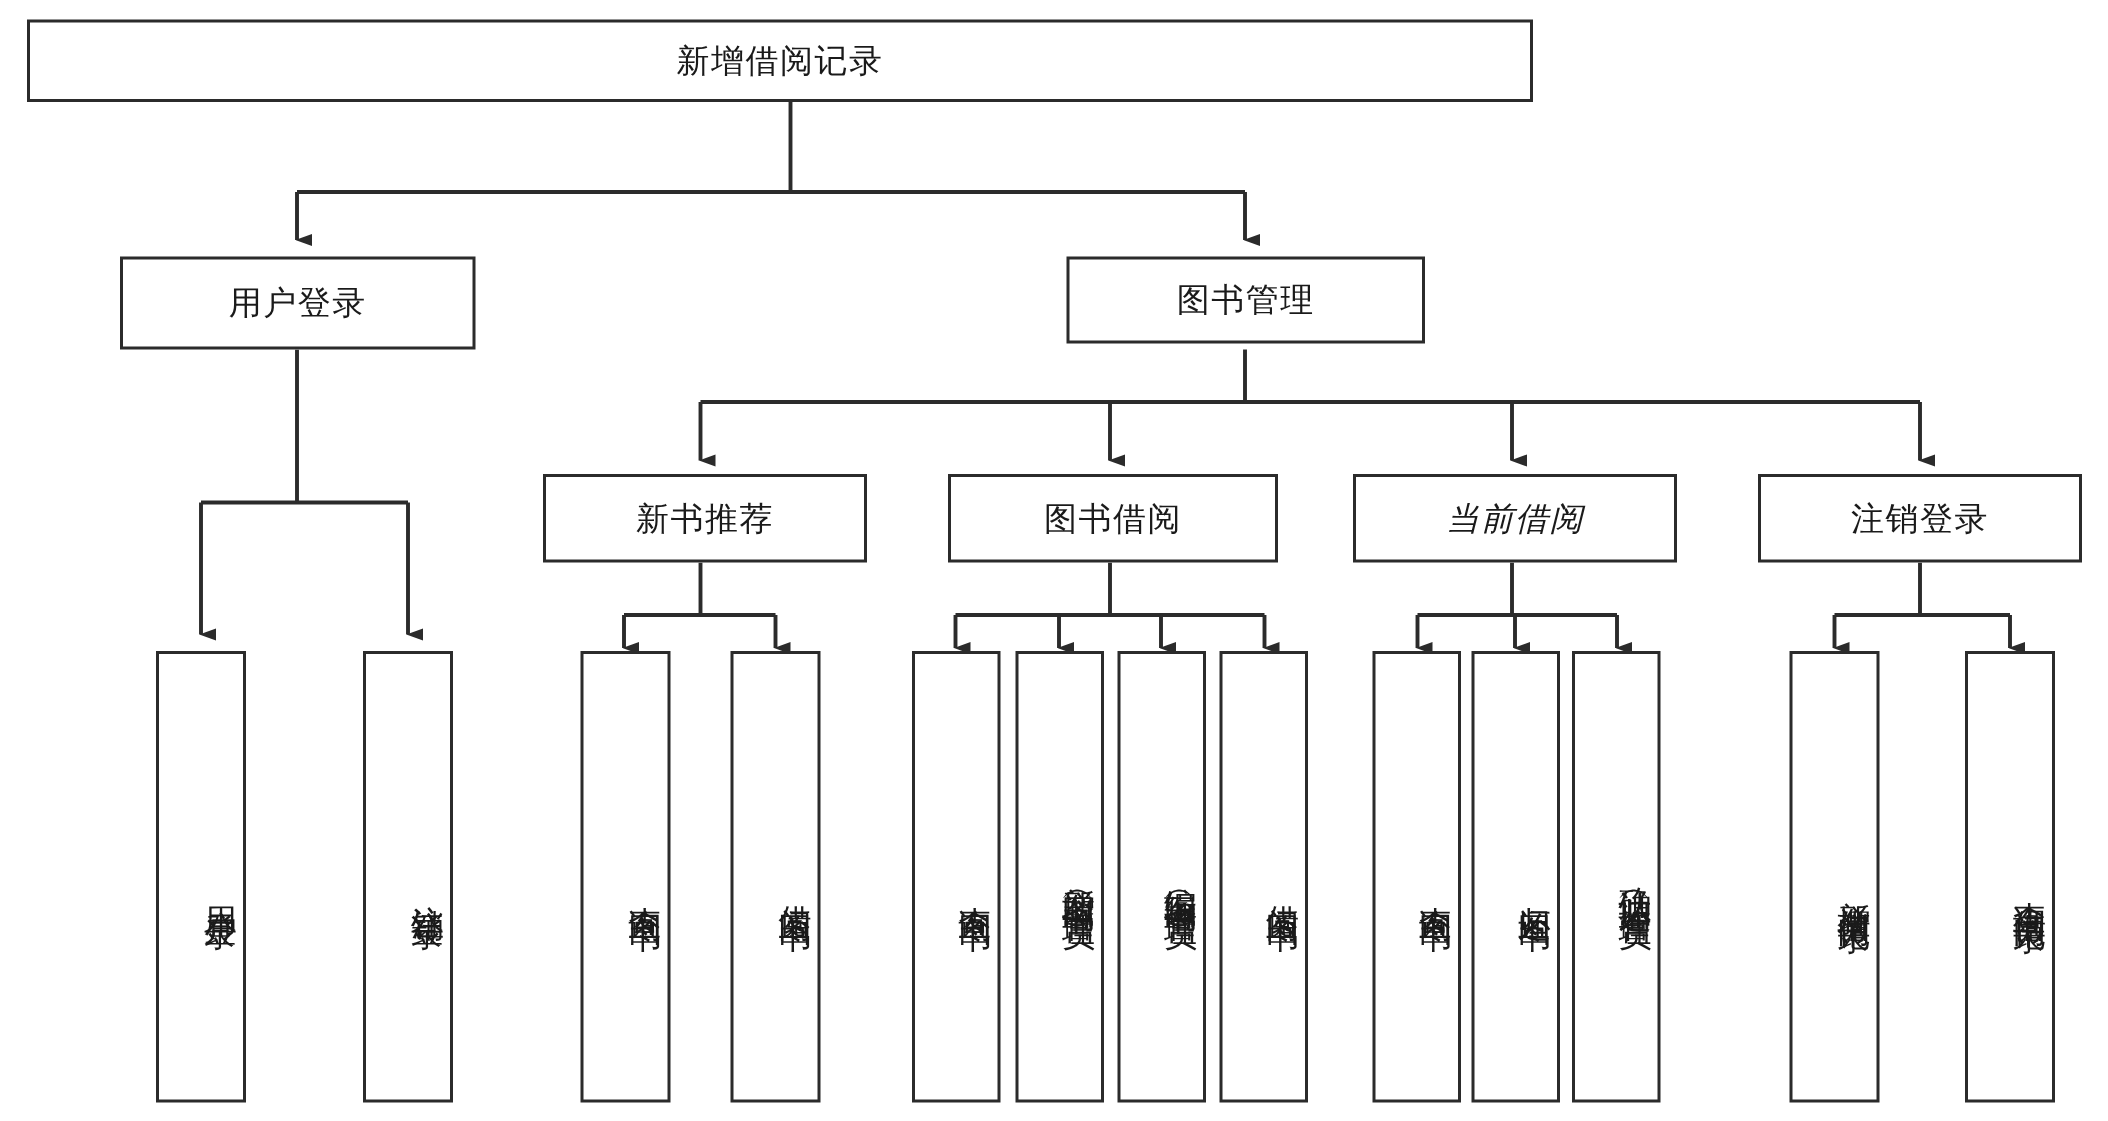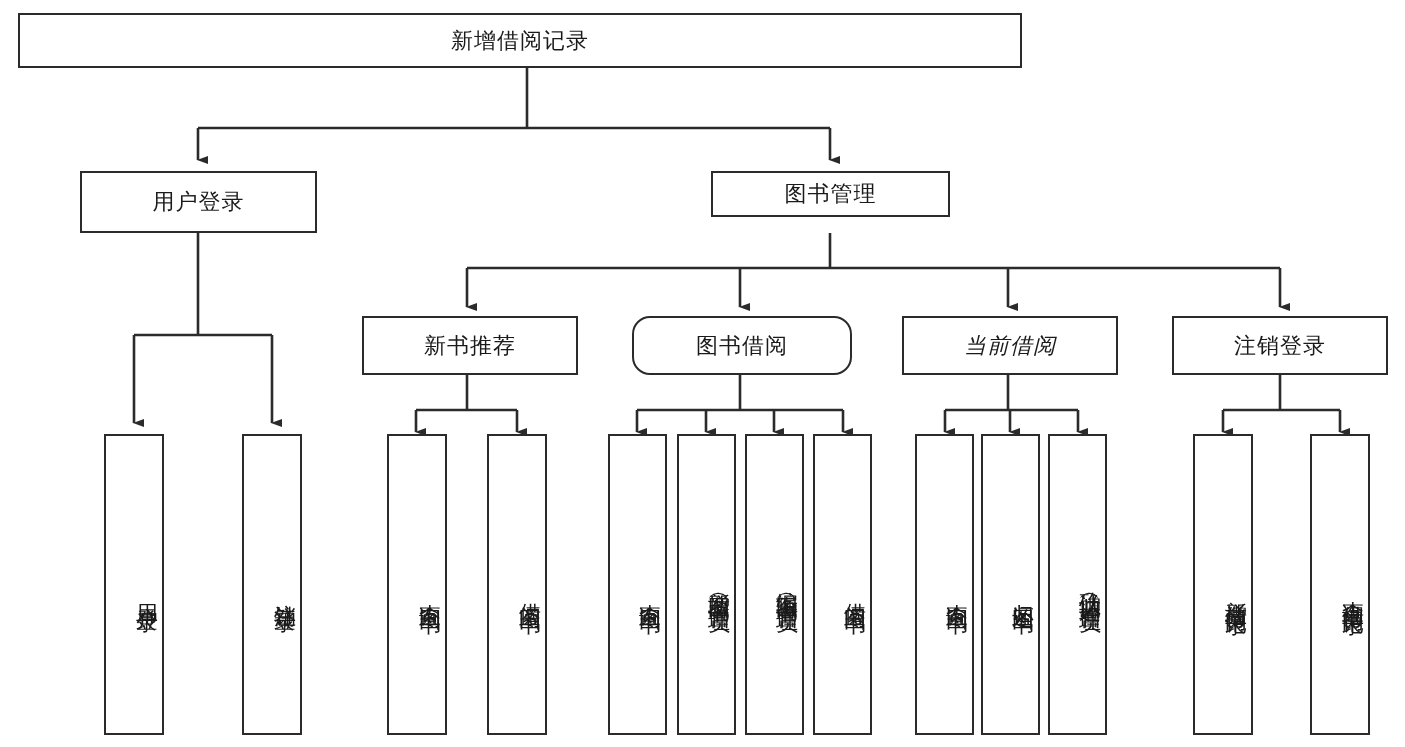--- a/index.html
+++ b/index.html
@@ -120,28 +120,28 @@
     </g>
   </svg>
 
   <div class="node horiz" style="left:18px; top:13px; width:1004px; height:55px;">
     <span class="node-label">新增借阅记录</span>
   </div>
 
   <div class="node horiz" style="left:80px; top:171px; width:237px; height:62px;">
     <span class="node-label">用户登录</span>
   </div>
-  <div class="node horiz" style="left:711px; top:171px; width:239px; height:46px;">
+  <div class="node horiz" style="left:711px; top:171px; width:239px; height:58px;">
     <span class="node-label">图书管理</span>
   </div>
 
   <div class="node horiz" style="left:362px; top:316px; width:216px; height:59px;">
     <span class="node-label">新书推荐</span>
   </div>
-  <div class="node horiz" style="left:632px; top:316px; width:220px; height:59px;border-radius:18px;">
+  <div class="node horiz" style="left:632px; top:316px; width:220px; height:59px;">
     <span class="node-label">图书借阅</span>
   </div>
   <div class="node horiz" style="left:902px; top:316px; width:216px; height:59px;font-style:italic;">
     <span class="node-label">当前借阅</span>
   </div>
   <div class="node horiz" style="left:1172px; top:316px; width:216px; height:59px;">
     <span class="node-label">注销登录</span>
   </div>
 
   <div class="node vert" style="left:104px; top:434px; width:60px; height:301px;">

